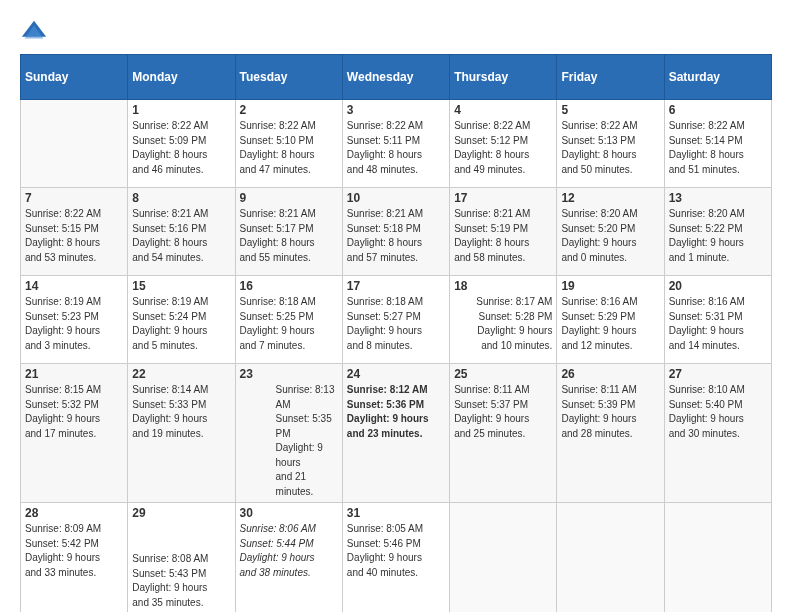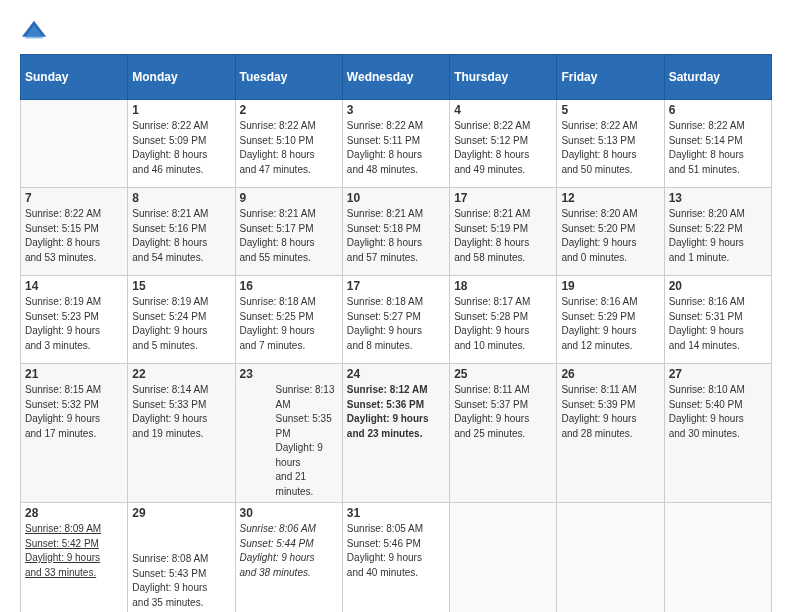--- a/index.html
+++ b/index.html
@@ -260,21 +260,21 @@
           </td>
           <td>
             <span class="day-number">17</span>
             <div class="day-info" style="white-space: pre-line;">Sunrise: 8:18 AM
 Sunset: 5:27 PM
 Daylight: 9 hours
 and 8 minutes.</div>
           </td>
           <td>
             <span class="day-number">18</span>
-            <div class="day-info" style="white-space: pre-line;">Sunrise: 8:17 AM
+            <div class="day-info" style="white-space: pre-line; text-align: right;">Sunrise: 8:17 AM
 Sunset: 5:28 PM
 Daylight: 9 hours
 and 10 minutes.</div>
           </td>
           <td>
             <span class="day-number">19</span>
             <div class="day-info" style="white-space: pre-line;">Sunrise: 8:16 AM
 Sunset: 5:29 PM
 Daylight: 9 hours
 and 12 minutes.</div>
@@ -334,21 +334,21 @@
             <span class="day-number">27</span>
             <div class="day-info" style="white-space: pre-line;">Sunrise: 8:10 AM
 Sunset: 5:40 PM
 Daylight: 9 hours
 and 30 minutes.</div>
           </td>
         </tr>
         <tr>
           <td>
             <span class="day-number">28</span>
-            <div class="day-info" style="white-space: pre-line; text-decoration: underline;">Sunrise: 8:09 AM
+            <div class="day-info" style="white-space: pre-line;">Sunrise: 8:09 AM
 Sunset: 5:42 PM
 Daylight: 9 hours
 and 33 minutes.</div>
           </td>
           <td>
             <span class="day-number">29</span>
             <div class="day-info" style="white-space: pre-line; margin-top: 32px;">Sunrise: 8:08 AM
 Sunset: 5:43 PM
 Daylight: 9 hours
 and 35 minutes.</div>

